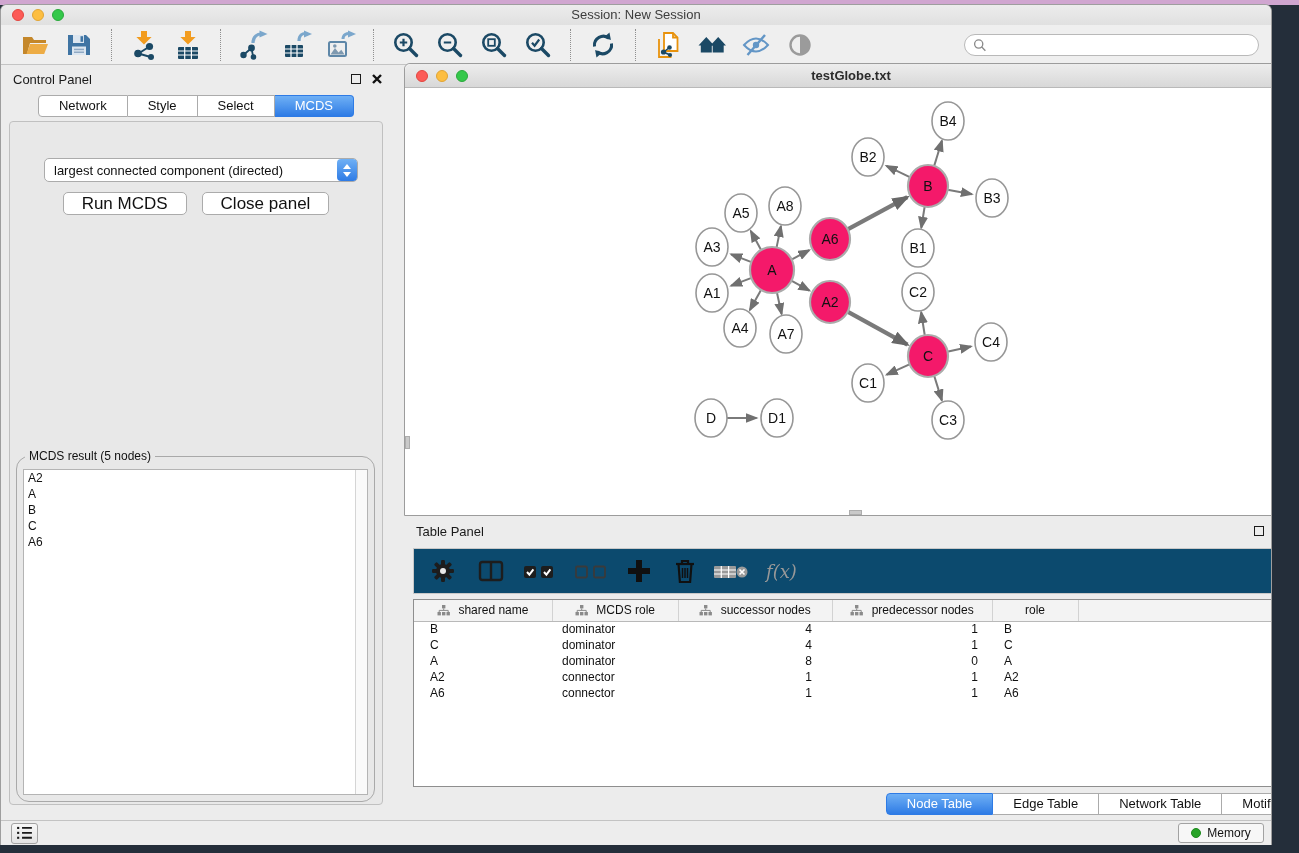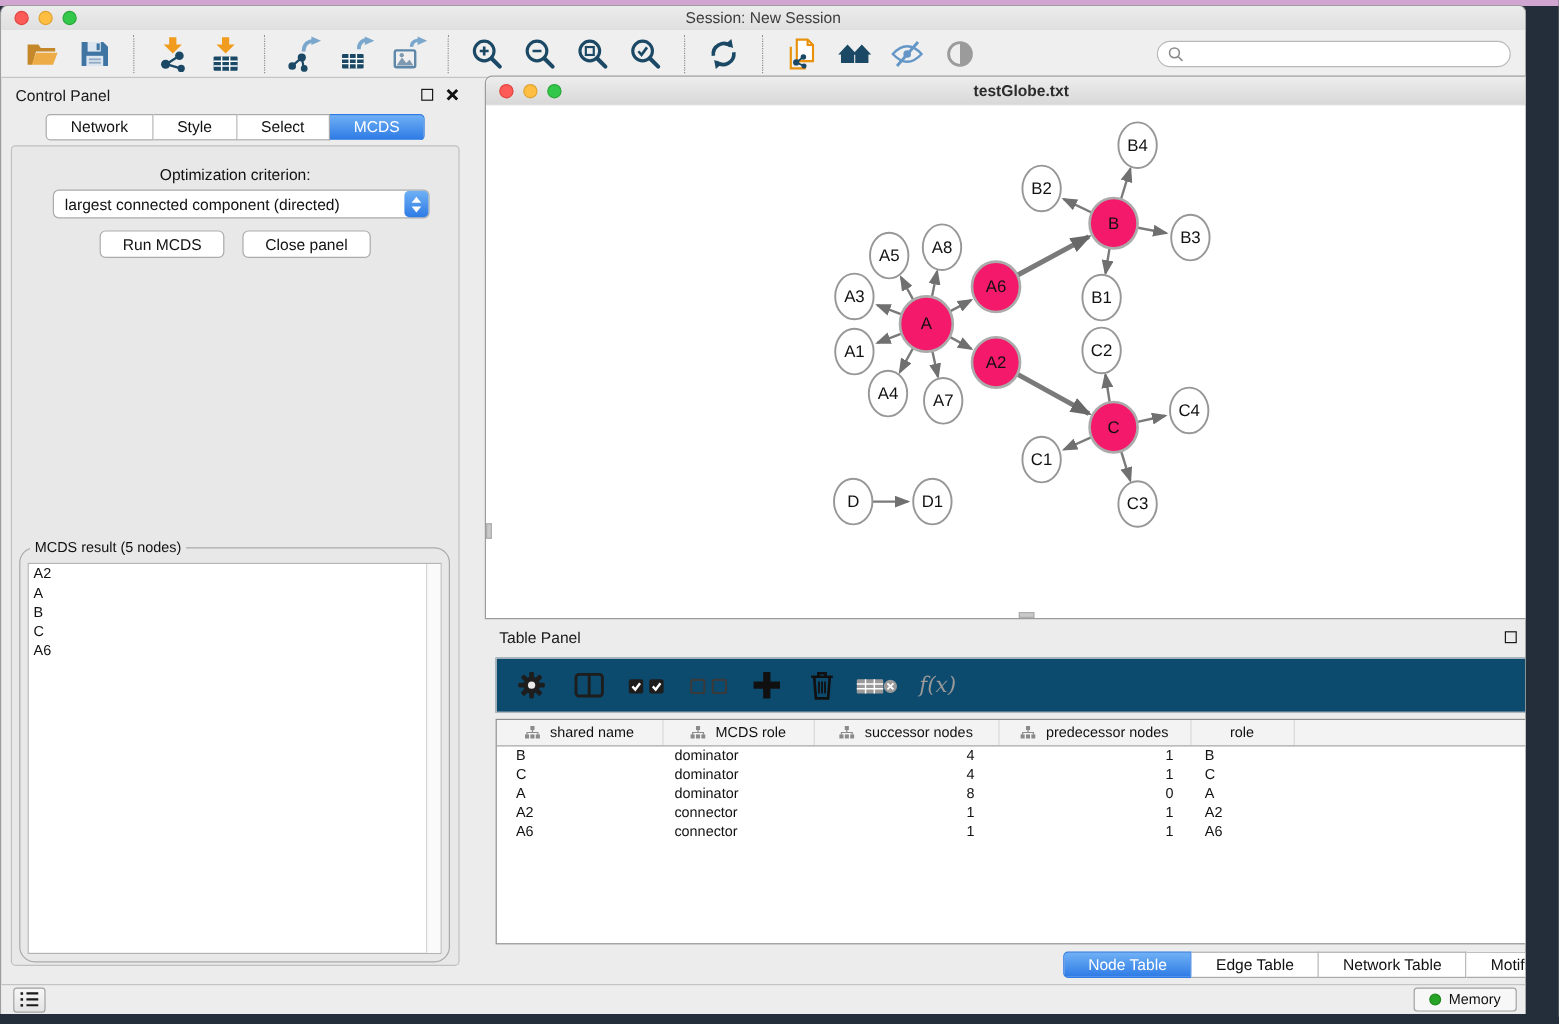--- a/index.html
+++ b/index.html
@@ -52,21 +52,21 @@
              border:1px solid #C0C0C0; border-radius:4px; }
   .opt-label { position:absolute; left:0; right:0; top:16px; text-align:center; font-size:13px; color:#111; }
   .combo { position:absolute; left:34px; top:36px; width:314px; height:24px; background:#fff;
            border:1px solid #ABABAB; border-radius:5px; display:flex; align-items:center; }
   .combo .combo-text { flex:1; font-size:13px; color:#111; padding-left:9px; white-space:nowrap; }
   .combo .stepper { width:20px; height:22px; margin-right:0px; border-radius:4px;
                     background:linear-gradient(#6FB0F5,#2E7BE5); display:flex; flex-direction:column;
                     align-items:center; justify-content:center; gap:1px; }
   .cp-buttons { position:absolute; left:0; right:0; top:70px; display:flex; justify-content:center; gap:15px; }
   .btn { height:23px; padding:0 18px; background:#fff; border:1px solid #ABABAB; border-radius:5px;
-         font-size:13px; color:#111; line-height:21px; }
+         font-size:17px; color:#111; line-height:21px; }
 
   .result-box { position:absolute; left:6px; right:7px; bottom:2px; height:346px;
                 border:1px solid #A9A9A9; border-radius:13px; }
   .result-legend { position:absolute; left:8px; top:-8px; background:#E8E8E8; padding:0 4px;
                    font-size:12px; color:#111; }
   .result-list { position:absolute; left:6px; right:6px; top:12px; bottom:6px; background:#fff;
                  border:1px solid #B4B4B4; font-size:12px; color:#111; }
   .result-scroll { position:absolute; right:0; top:0; bottom:0; width:12px; background:#FAFAFA;
                    border-left:1px solid #D5D5D5; }
   .result-item { height:16px; line-height:16px; padding-left:4px; }
@@ -258,21 +258,20 @@
       </div>
 
       <div class="cp-tabs" id="cp-tabs">
         <div class="tab">Network</div>
         <div class="tab">Style</div>
         <div class="tab">Select</div>
         <div class="tab selected">MCDS</div>
       </div>
 
       <div class="cp-body">
-        <div class="opt-label">Optimization criterion:</div>
         <div class="combo">
           <span class="combo-text">largest connected component (directed)</span>
           <span class="stepper">
             <svg width="10" height="8" viewBox="0 0 10 8">
                 <path d="M1 7l4-5 4 5z" fill="#fff"></path>
               </svg>
             <svg width="10" height="8" viewBox="0 0 10 8">
                 <path d="M1 1l4 5 4-5z" fill="#fff"></path>
               </svg>
           </span>

